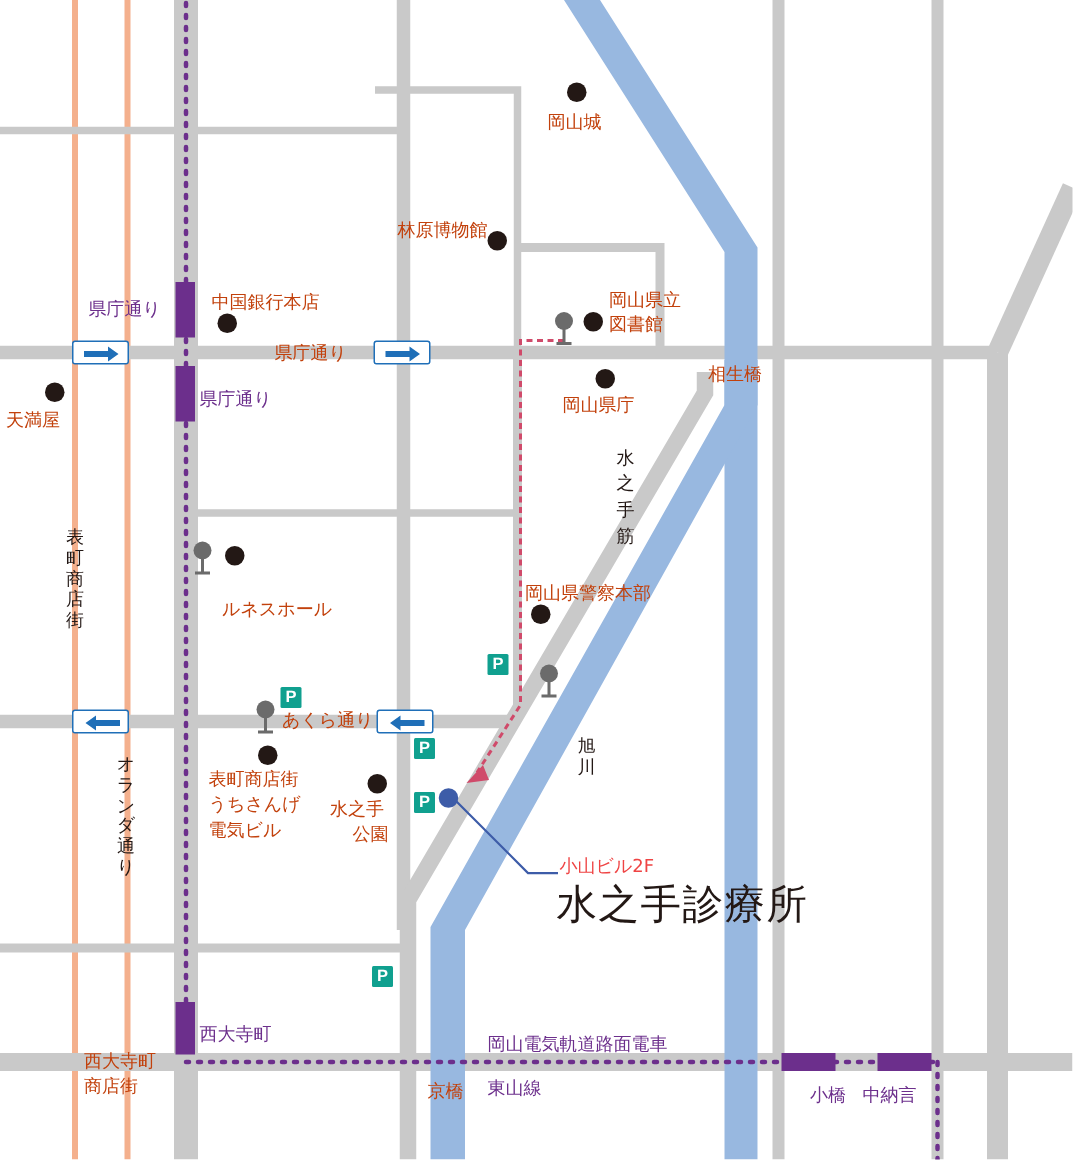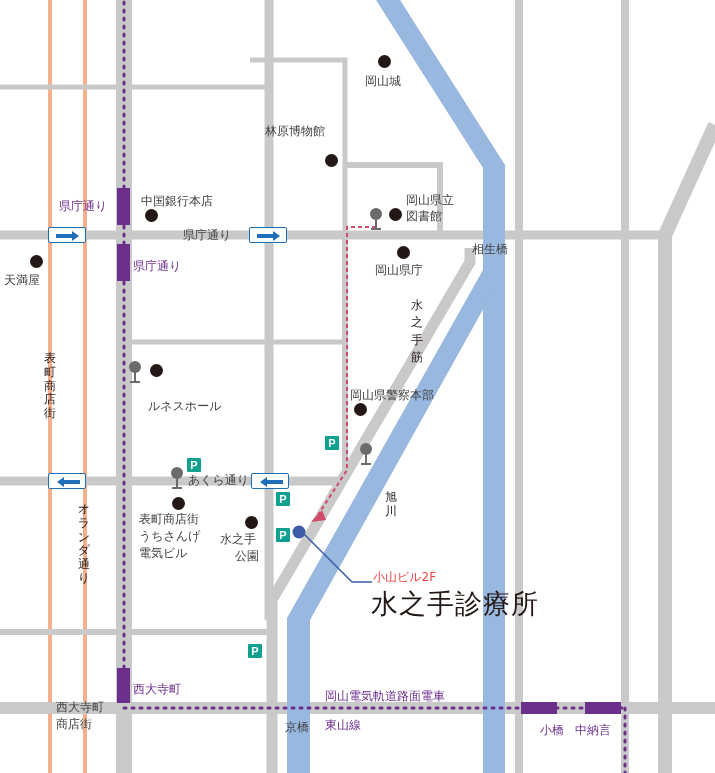--- a/index.html
+++ b/index.html
@@ -1,18 +1,18 @@
 <!DOCTYPE html>
 <html><head>
 <meta charset="utf-8">
 <style>
   html, body { margin:0; padding:0; background:#ffffff; }
   body { width:715px; height:773px; position:relative; overflow:hidden; font-family:"DejaVu Sans","Liberation Sans",sans-serif; }
   #map { position:absolute; left:0; top:0; width:715px; height:773px; }
-  .lbl { position:absolute; font-size:12px; color:#404040; white-space:nowrap; line-height:1; }
+  .lbl { position:absolute; font-size:12px; color:#c2410c; white-space:nowrap; line-height:1; }
   .vlbl { position:absolute; font-size:12px; color:#231815; line-height:1.15; width:14px; text-align:center; white-space:normal; word-break:break-all; }
   .purple { color:#6c2f8c; }
   .pbox { position:absolute; width:14px; height:14px; background:#10a08f; color:#fff; font-size:11px; font-weight:bold; text-align:center; line-height:14px; border-radius:1px; font-family:"Liberation Sans",sans-serif; }
   .dot { position:absolute; width:13px; height:13px; border-radius:50%; background:#231815; }
   .arrowbox { position:absolute; width:38px; height:16px; background:#fff; border:1.5px solid #1f6fb8; border-radius:2px; box-sizing:border-box; }
   .arrowbox svg { position:absolute; left:0; top:0; }
   .bus { position:absolute; width:14px; height:26px; }
   .title { position:absolute; font-family:"DejaVu Serif","Liberation Serif",serif; font-size:27px; color:#231815; letter-spacing:1px; white-space:nowrap; line-height:1; }
   .sub { position:absolute; font-size:12px; color:#ef4444; white-space:nowrap; line-height:1; }
 </style>
@@ -139,21 +139,21 @@
 <div class="dot" style="left:389px;top:208px;"></div>
 <div class="dot" style="left:145px;top:209px;"></div>
 <div class="dot" style="left:397px;top:246px;"></div>
 <div class="dot" style="left:30px;top:255px;"></div>
 <div class="dot" style="left:150px;top:364px;"></div>
 <div class="dot" style="left:354px;top:403px;"></div>
 <div class="dot" style="left:172px;top:497px;"></div>
 <div class="dot" style="left:245px;top:516px;"></div>
 
 <div class="lbl" style="left:365px;top:75px;">岡山城</div>
-<div class="lbl" style="left:265px;top:125px;">林原博物館</div>
+<div class="lbl" style="left:265px;top:147px;">林原博物館</div>
 <div class="lbl" style="left:406px;top:194px;">岡山県立</div>
 <div class="lbl" style="left:406px;top:210px;">図書館</div>
 <div class="lbl" style="left:141px;top:195px;">中国銀行本店</div>
 <div class="lbl" style="left:375px;top:264px;">岡山県庁</div>
 <div class="lbl" style="left:4px;top:274px;">天満屋</div>
 <div class="lbl" style="left:148px;top:400px;">ルネスホール</div>
 <div class="lbl" style="left:350px;top:389px;">岡山県警察本部</div>
 <div class="lbl" style="left:139px;top:513px;">表町商店街</div>
 <div class="lbl" style="left:139px;top:530px;">うちさんげ</div>
 <div class="lbl" style="left:139px;top:547px;">電気ビル</div>

